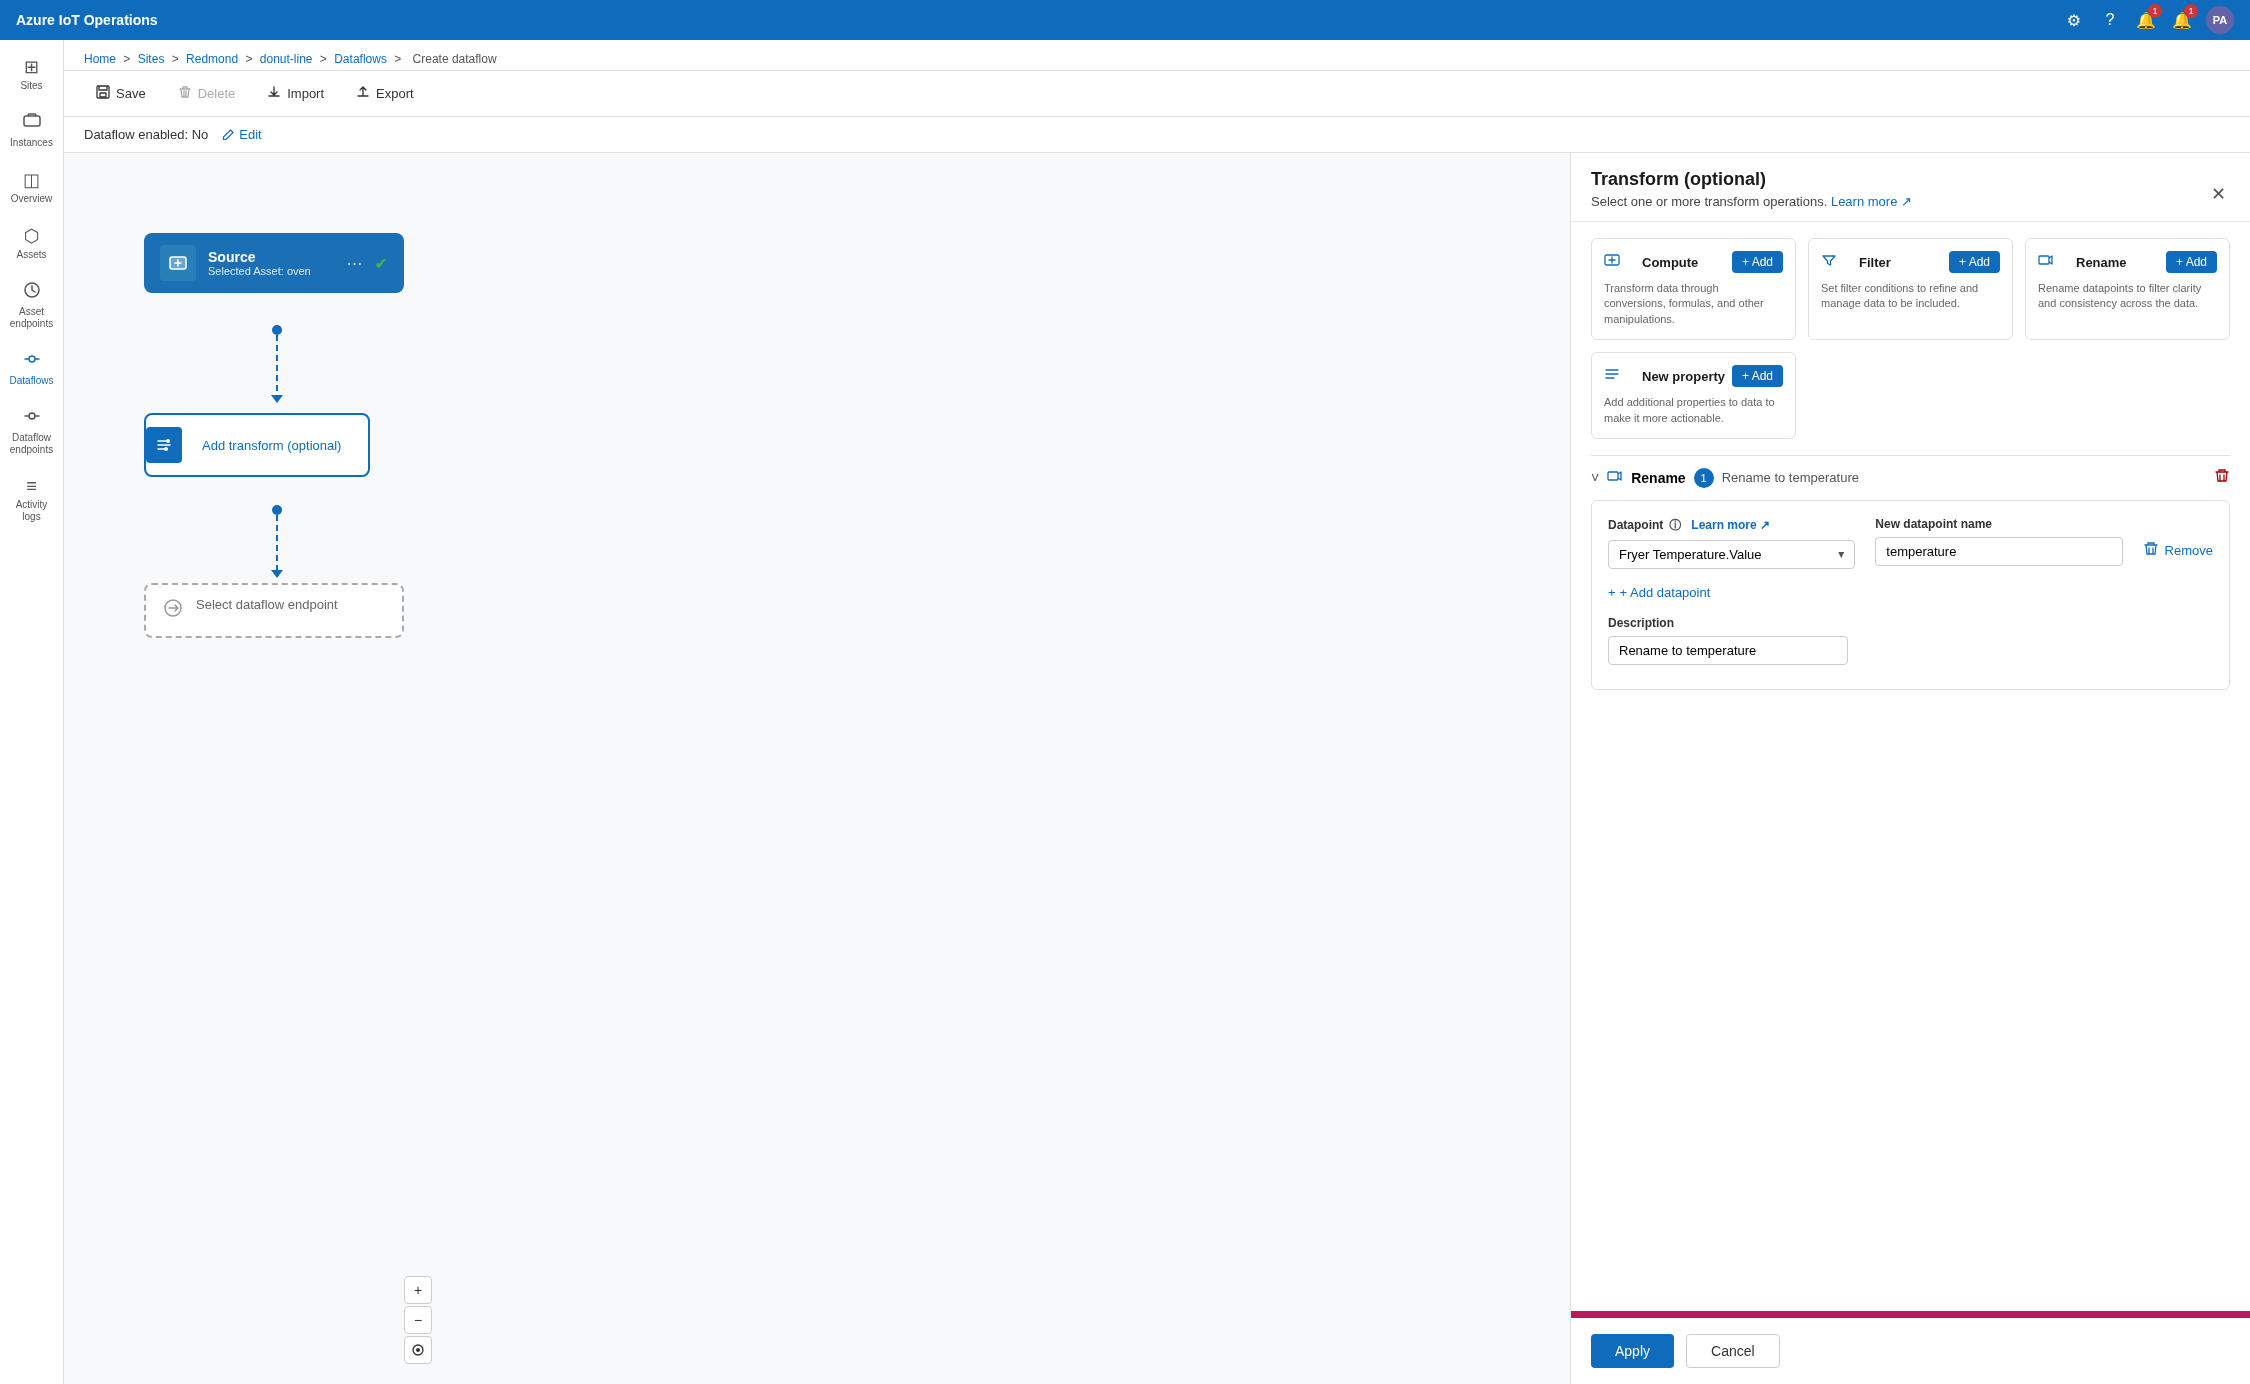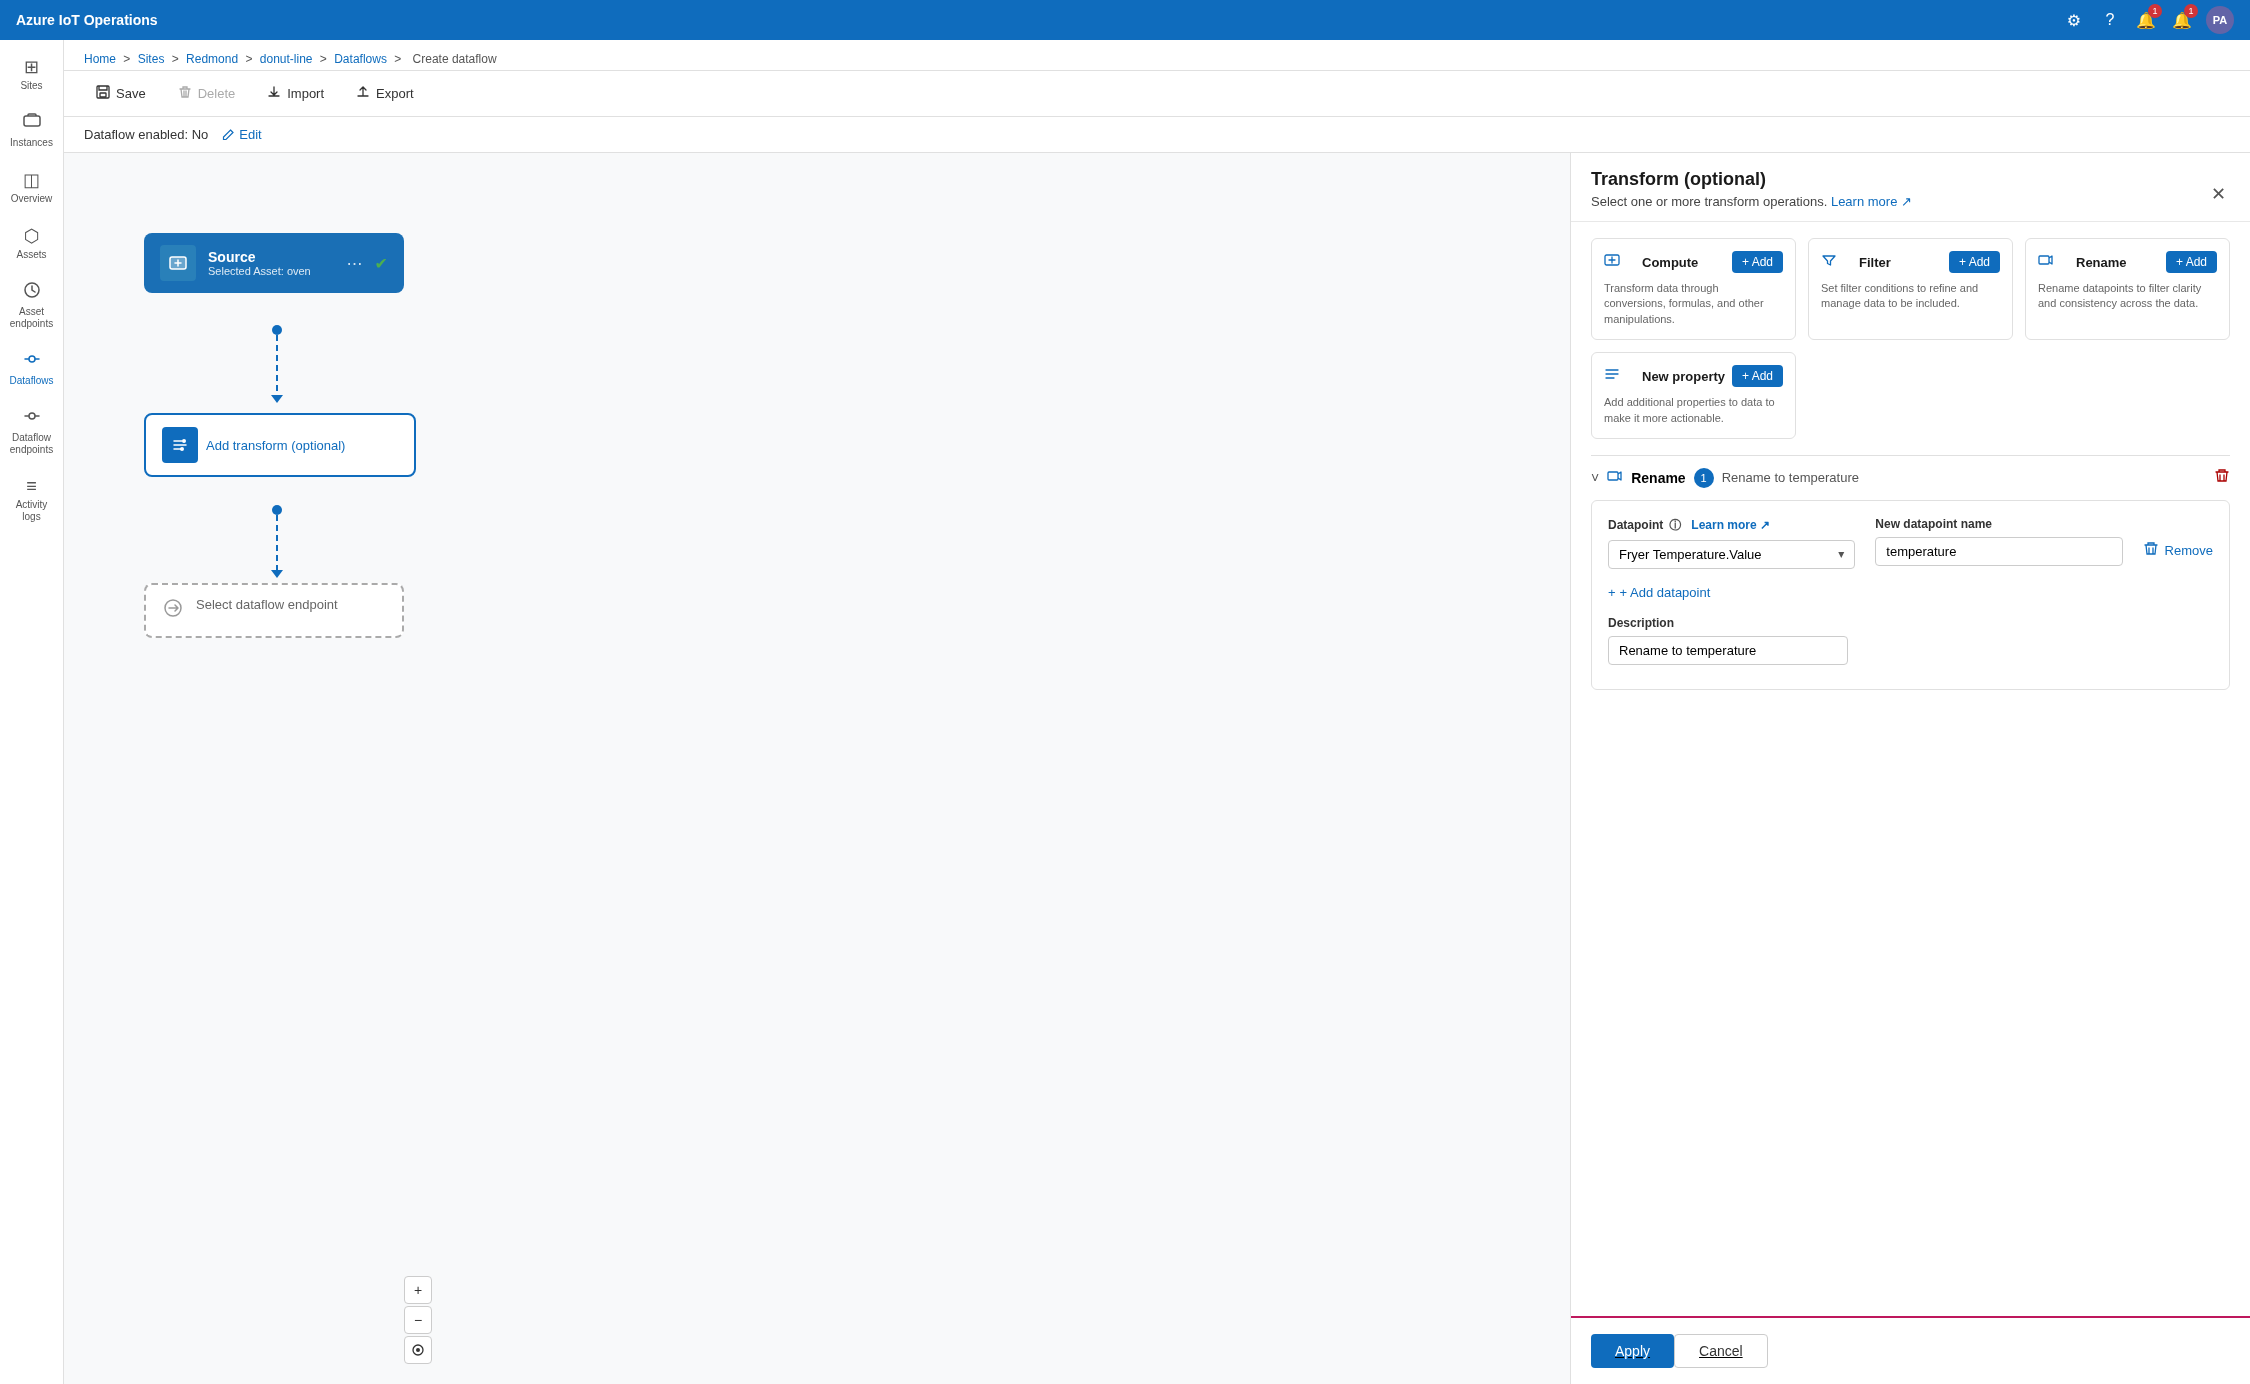--- a/index.html
+++ b/index.html
@@ -190,25 +190,25 @@
       border-right: 6px solid transparent;
       border-top: 8px solid #0f6cbd;
     }
 
     .flow-node-transform {
       position: absolute;
       left: 80px;
       top: 260px;
       border: 2px solid #0f6cbd;
       border-radius: 8px;
-      padding: 12px 16px;
-      width: 272px;
-      display: flex;
-      align-items: center;
-      gap: 8px;
+      padding: 12px 0;
+      width: 226px;
+      display: flex;
+      align-items: center;
+      gap: 20px;
       background: white;
     }
     .flow-node-transform-icon {
       background: #0f6cbd;
       border-radius: 4px;
       width: 36px;
       height: 36px;
       display: flex;
       align-items: center;
       justify-content: center;
@@ -439,23 +439,23 @@
       padding: 6px 10px;
       font-size: 13px;
       font-family: inherit;
       width: 240px;
     }
 
     
     .panel-footer {
       padding: 16px 20px;
       display: flex;
-      border-top: 2px solid #be185d;
-      flex-shrink: 0;
-      text-decoration: underline;
+      gap: 12px;
+      border-top: 7px solid #be185d;
+      flex-shrink: 0;
     }
     .btn-primary {
       background: #0f6cbd;
       color: white;
       border: none;
       border-radius: 4px;
       padding: 8px 24px;
       font-size: 14px;
       cursor: pointer;
       font-family: inherit;

